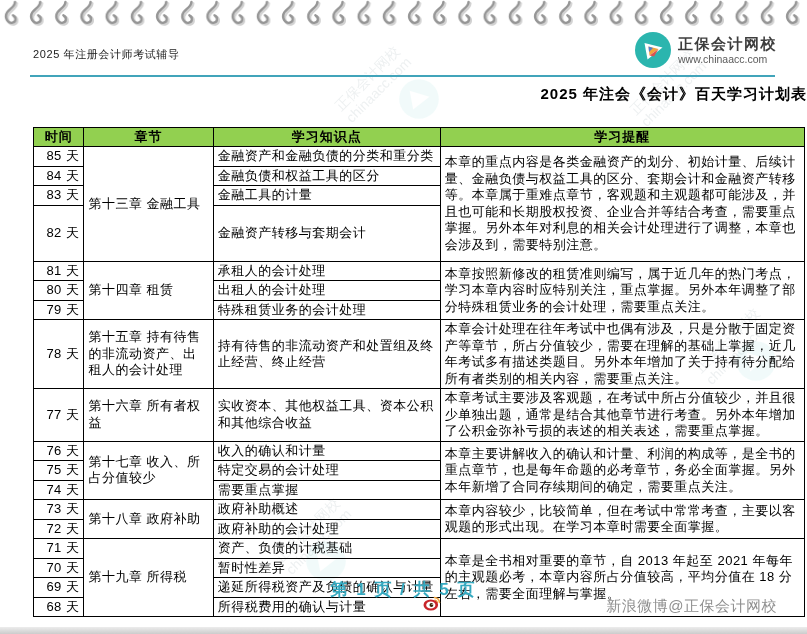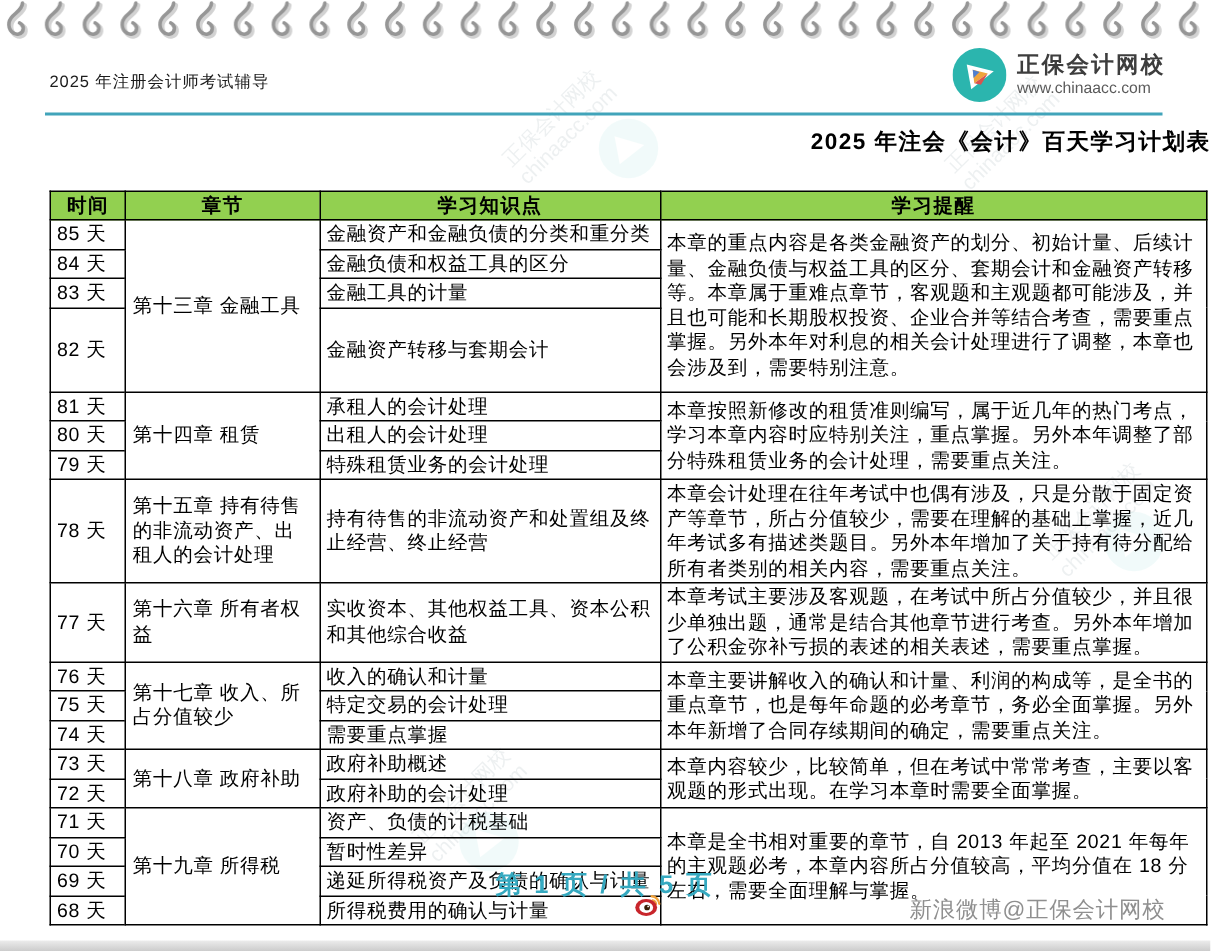--- a/index.html
+++ b/index.html
@@ -25,21 +25,21 @@
       font-size:14px;line-height:16px;text-align:center;pointer-events:none;white-space:nowrap;}
   .wm-logo{position:absolute;opacity:.10;pointer-events:none;}
   
   .plan-table{position:absolute;left:33px;top:127px;border-collapse:collapse;table-layout:fixed;width:772px;}
   .plan-table th,.plan-table td{border:1px solid #000;}
   .plan-table th{background:#92D050;font-weight:bold;font-size:13px;height:17px;padding:0 2px;letter-spacing:1px;}
   .plan-table tr{height:17px;}
   .plan-table tr.tall-row{height:56px;}
   .plan-table td{font-size:13px;letter-spacing:.5px;line-height:16.5px;padding:1px 4px;vertical-align:middle;}
   .col-day{width:50px;} .col-chapter{width:128px;} .col-topic{width:225px;} .col-reminder{width:361px;}
-  .day-cell{text-align:left;padding:1px 1px;}
+  .day-cell{text-align:right;padding:1px 1px;}
   .chapter-cell{padding:1px 6px;}
   .reminder-cell{padding:1px 4px;}
   
   .pagination{position:absolute;left:0;top:578px;width:807px;text-align:center;
     font-size:17px;font-weight:bold;color:#35a9c0;letter-spacing:2px;}
   .weibo{position:absolute;left:423px;top:595px;width:18px;height:16px;}
   .weibo-handle{position:absolute;right:30px;top:597px;font-size:15px;color:#8f8f8f;letter-spacing:.5px;}
   .bottom-bar{position:absolute;left:0;bottom:0;width:807px;height:7px;
     background:linear-gradient(#ececec,#cccccc);}
 </style>

